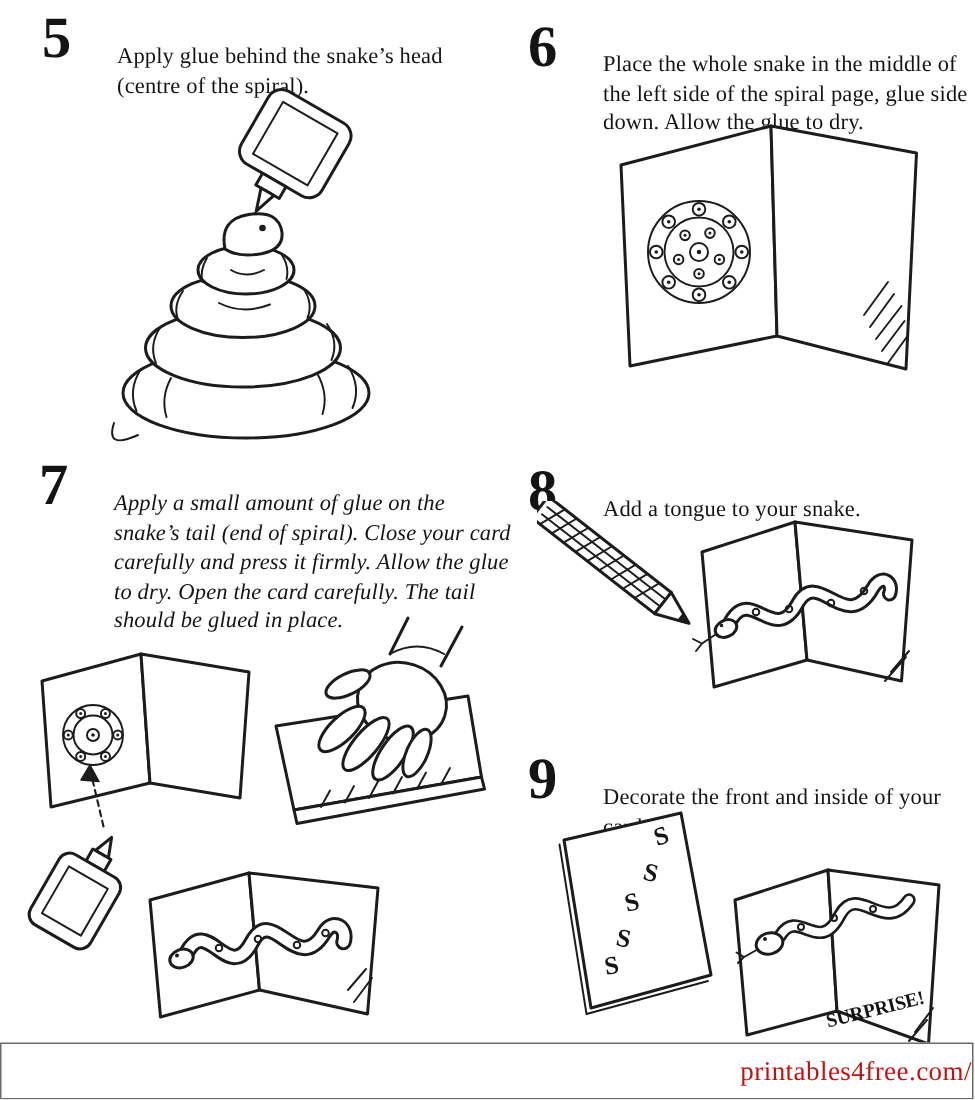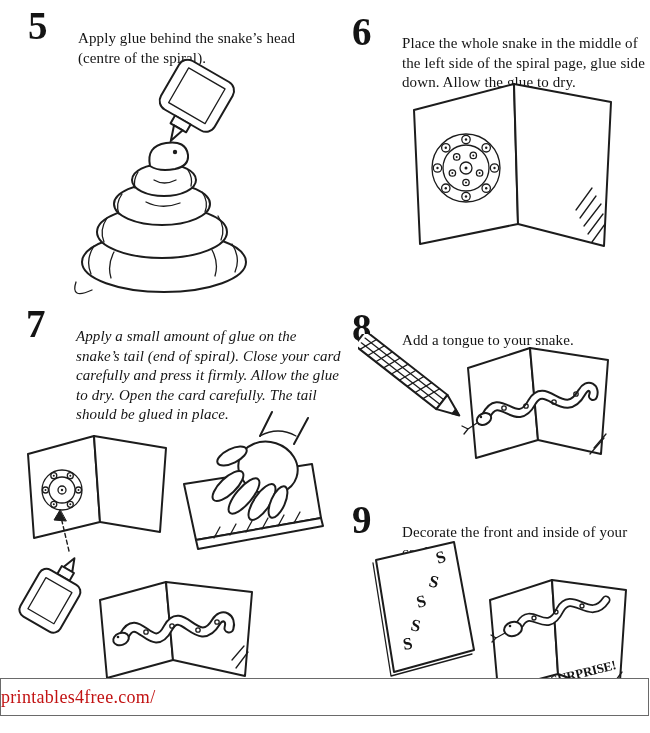--- a/index.html
+++ b/index.html
@@ -16,22 +16,22 @@
   svg .dot{fill:#1c1c1c;stroke:none;}
   svg .dark{fill:#1c1c1c;stroke:#1c1c1c;stroke-width:1;}
   svg .dash{stroke-width:1.4;fill:none;stroke-dasharray:4 3;}
   svg .t11{stroke-width:11;stroke:#1c1c1c;fill:none;}
   svg .t7{stroke-width:7;stroke:#fff;fill:none;}
   svg .t10{stroke-width:10;stroke:#1c1c1c;fill:none;}
   svg .t6{stroke-width:6;stroke:#fff;fill:none;}
   svg .t9{stroke-width:9;stroke:#1c1c1c;fill:none;}
   svg .t55{stroke-width:5.5;stroke:#fff;fill:none;}
   svg text{fill:#141414;stroke:none;font-family:"Liberation Serif",serif;font-weight:bold;}
-  .footer{position:absolute;left:0;top:678px;width:647px;height:36px;border:1px solid #6a6a6a;
-          background:#fff;display:flex;align-items:center;justify-content:flex-start;}
+  .footer{position:absolute;left:0;top:695px;width:647px;height:36px;border:1px solid #6a6a6a;
+          background:#fff;display:flex;align-items:center;justify-content:flex-end;}
   .footer-url{font-size:18px;color:#c21212;text-decoration:none;letter-spacing:.3px;cursor:pointer;}
 </style>
 </head>
 <body>
 
 <div class="page">
 
   <div class="num" style="left:28px;top:6px;">5</div>
   <p class="txt" style="left:62px;top:13px;width:244px;">Apply glue behind the snake’s head (centre of the spiral).</p>
   <svg class="illus" style="left:62px;top:52px;" width="225" height="252" viewBox="0 0 225 252">

